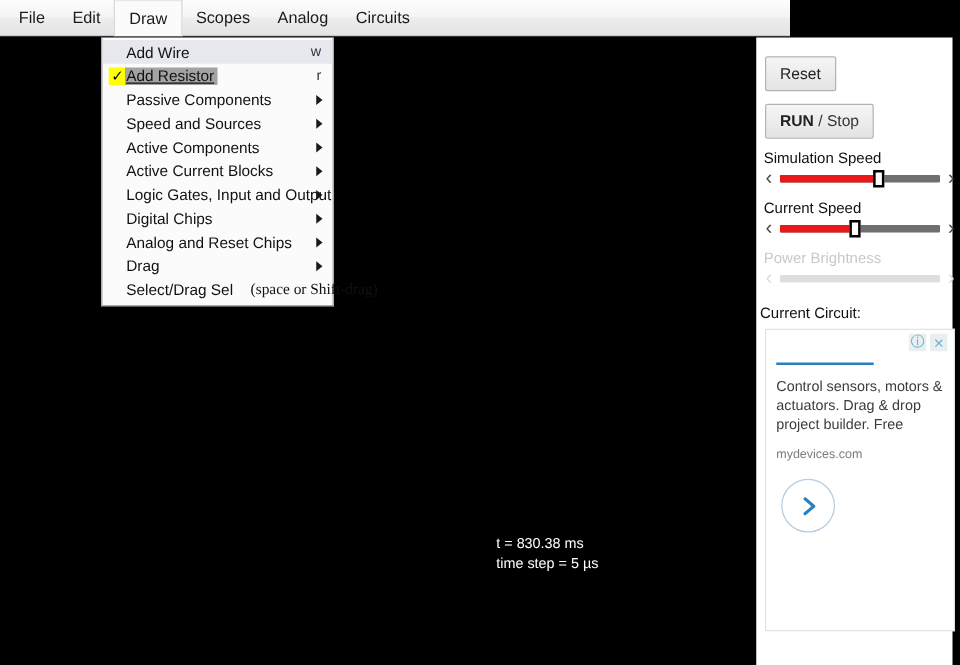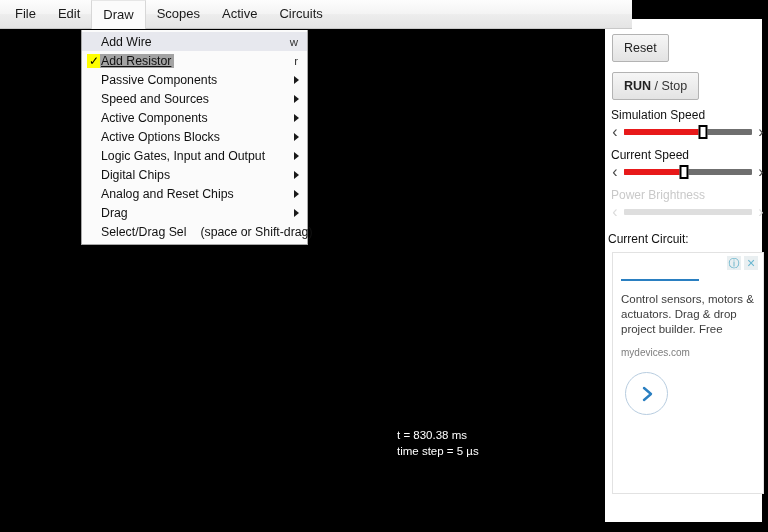--- a/index.html
+++ b/index.html
@@ -55,21 +55,21 @@
     color: #ffffff;
     font-size: 11.5px;
     line-height: 16px;
     white-space: nowrap;
   }
 
   
   #dropdown {
     position: absolute;
     left: 81px; top: 30px;
-    width: 227px;
+    width: 186px;
     background: #fbfbfb;
     border: 1px solid #a8a8a8;
     border-top: none;
     box-shadow: 1px 2px 4px rgba(0,0,0,0.35);
     padding: 2px 0 3px 0;
     z-index: 50;
   }
   .mi {
     position: relative;
     display: flex;
@@ -104,35 +104,36 @@
     position: absolute;
     right: 9px; top: 50%;
     transform: translateY(-50%);
     font-size: 11.5px;
     color: #333;
   }
   .mi-hint {
     margin-left: 14px;
     font-size: 12.3px;
     color: #111;
+    font-family: Liberation Serif, serif;
   }
   .mi-arrow {
     position: absolute;
     right: 8px; top: 50%;
     transform: translateY(-50%);
     width: 0; height: 0;
     border-left: 5px solid #1a1a1a;
     border-top: 4px solid transparent;
     border-bottom: 4px solid transparent;
   }
 
   
   #sidebar {
     position: absolute;
-    left: 605px; top: 19px;
+    left: 605px; top: 30px;
     width: 157px; height: 503px;
     background: #ffffff;
     padding: 8px 0 0 0;
   }
   .btn {
     display: inline-block;
     background: linear-gradient(to bottom, #f6f6f6, #e3e3e3);
     border: 1px solid #b3b3b3;
     border-radius: 2px;
     font-size: 12.5px;
@@ -263,21 +264,21 @@
 </head>
 <body>
 
 <div id="app">
 
   <div id="menubar">
       <div class="menu-top">File</div>
       <div class="menu-top">Edit</div>
       <div class="menu-top active">Draw</div>
       <div class="menu-top">Scopes</div>
-      <div class="menu-top">Active</div>
+      <div class="menu-top">Analog</div>
       <div class="menu-top">Circuits</div>
     </div>
 
   <div id="canvas">
     <div id="sim-status">
       <div>t = 830.38 ms</div>
       <div>time step = 5 µs</div>
     </div>
   </div>
 
@@ -297,21 +298,21 @@
       </div>
       <div class="mi">
         <span class="mi-label">Speed and Sources</span>
         <span class="mi-arrow"></span>
       </div>
       <div class="mi">
         <span class="mi-label">Active Components</span>
         <span class="mi-arrow"></span>
       </div>
       <div class="mi">
-        <span class="mi-label">Active Options Blocks</span>
+        <span class="mi-label">Active Current Blocks</span>
         <span class="mi-arrow"></span>
       </div>
       <div class="mi">
         <span class="mi-label">Logic Gates, Input and Output</span>
         <span class="mi-arrow"></span>
       </div>
       <div class="mi">
         <span class="mi-label">Digital Chips</span>
         <span class="mi-arrow"></span>
       </div>

